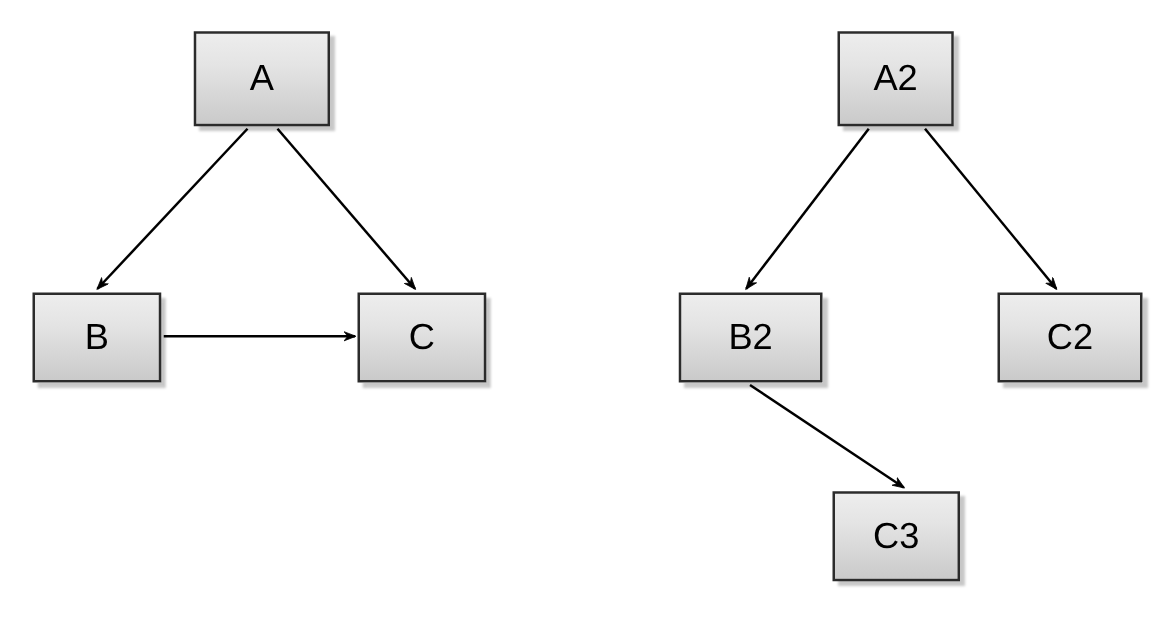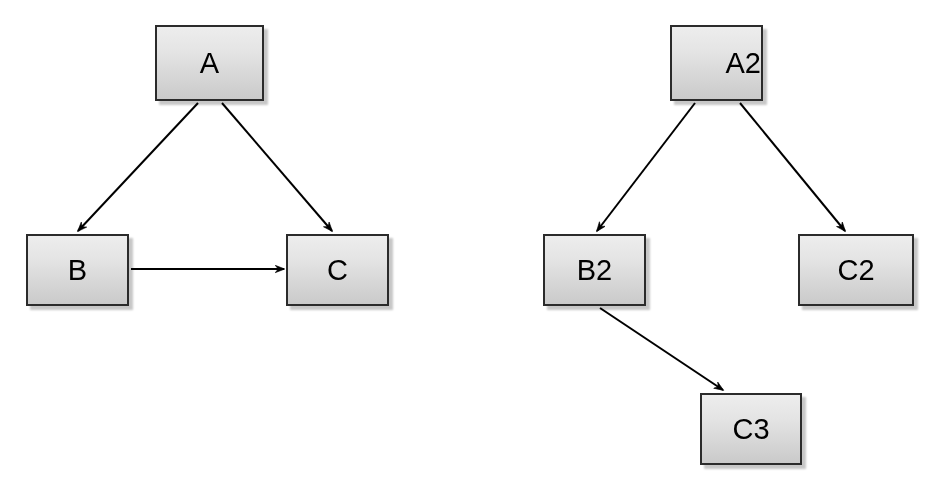--- a/index.html
+++ b/index.html
@@ -72,29 +72,29 @@
   </div>
 
   <div class="node" style="left: 26px; top: 234px; width: 103px; height: 72px;">
     <span class="node-label">B</span>
   </div>
 
   <div class="node" style="left: 286px; top: 234px; width: 103px; height: 72px;">
     <span class="node-label">C</span>
   </div>
 
-  <div class="node" style="left: 670px; top: 25px; width: 93px; height: 76px; justify-content: flex-end;">
+  <div class="node" style="left: 670px; top: 25px; width: 93px; height: 76px;">
     <span class="node-label">A2</span>
   </div>
 
-  <div class="node" style="left: 543px; top: 234px; width: 103px; height: 72px;">
+  <div class="node" style="left: 543px; top: 234px; width: 115px; height: 72px;">
     <span class="node-label">B2</span>
   </div>
 
   <div class="node" style="left: 798px; top: 234px; width: 116px; height: 72px;">
     <span class="node-label">C2</span>
   </div>
 
-  <div class="node" style="left: 700px; top: 393px; width: 102px; height: 72px;">
+  <div class="node" style="left: 666px; top: 393px; width: 102px; height: 72px;">
     <span class="node-label">C3</span>
   </div>
 
 </div>
 
 </body></html>

